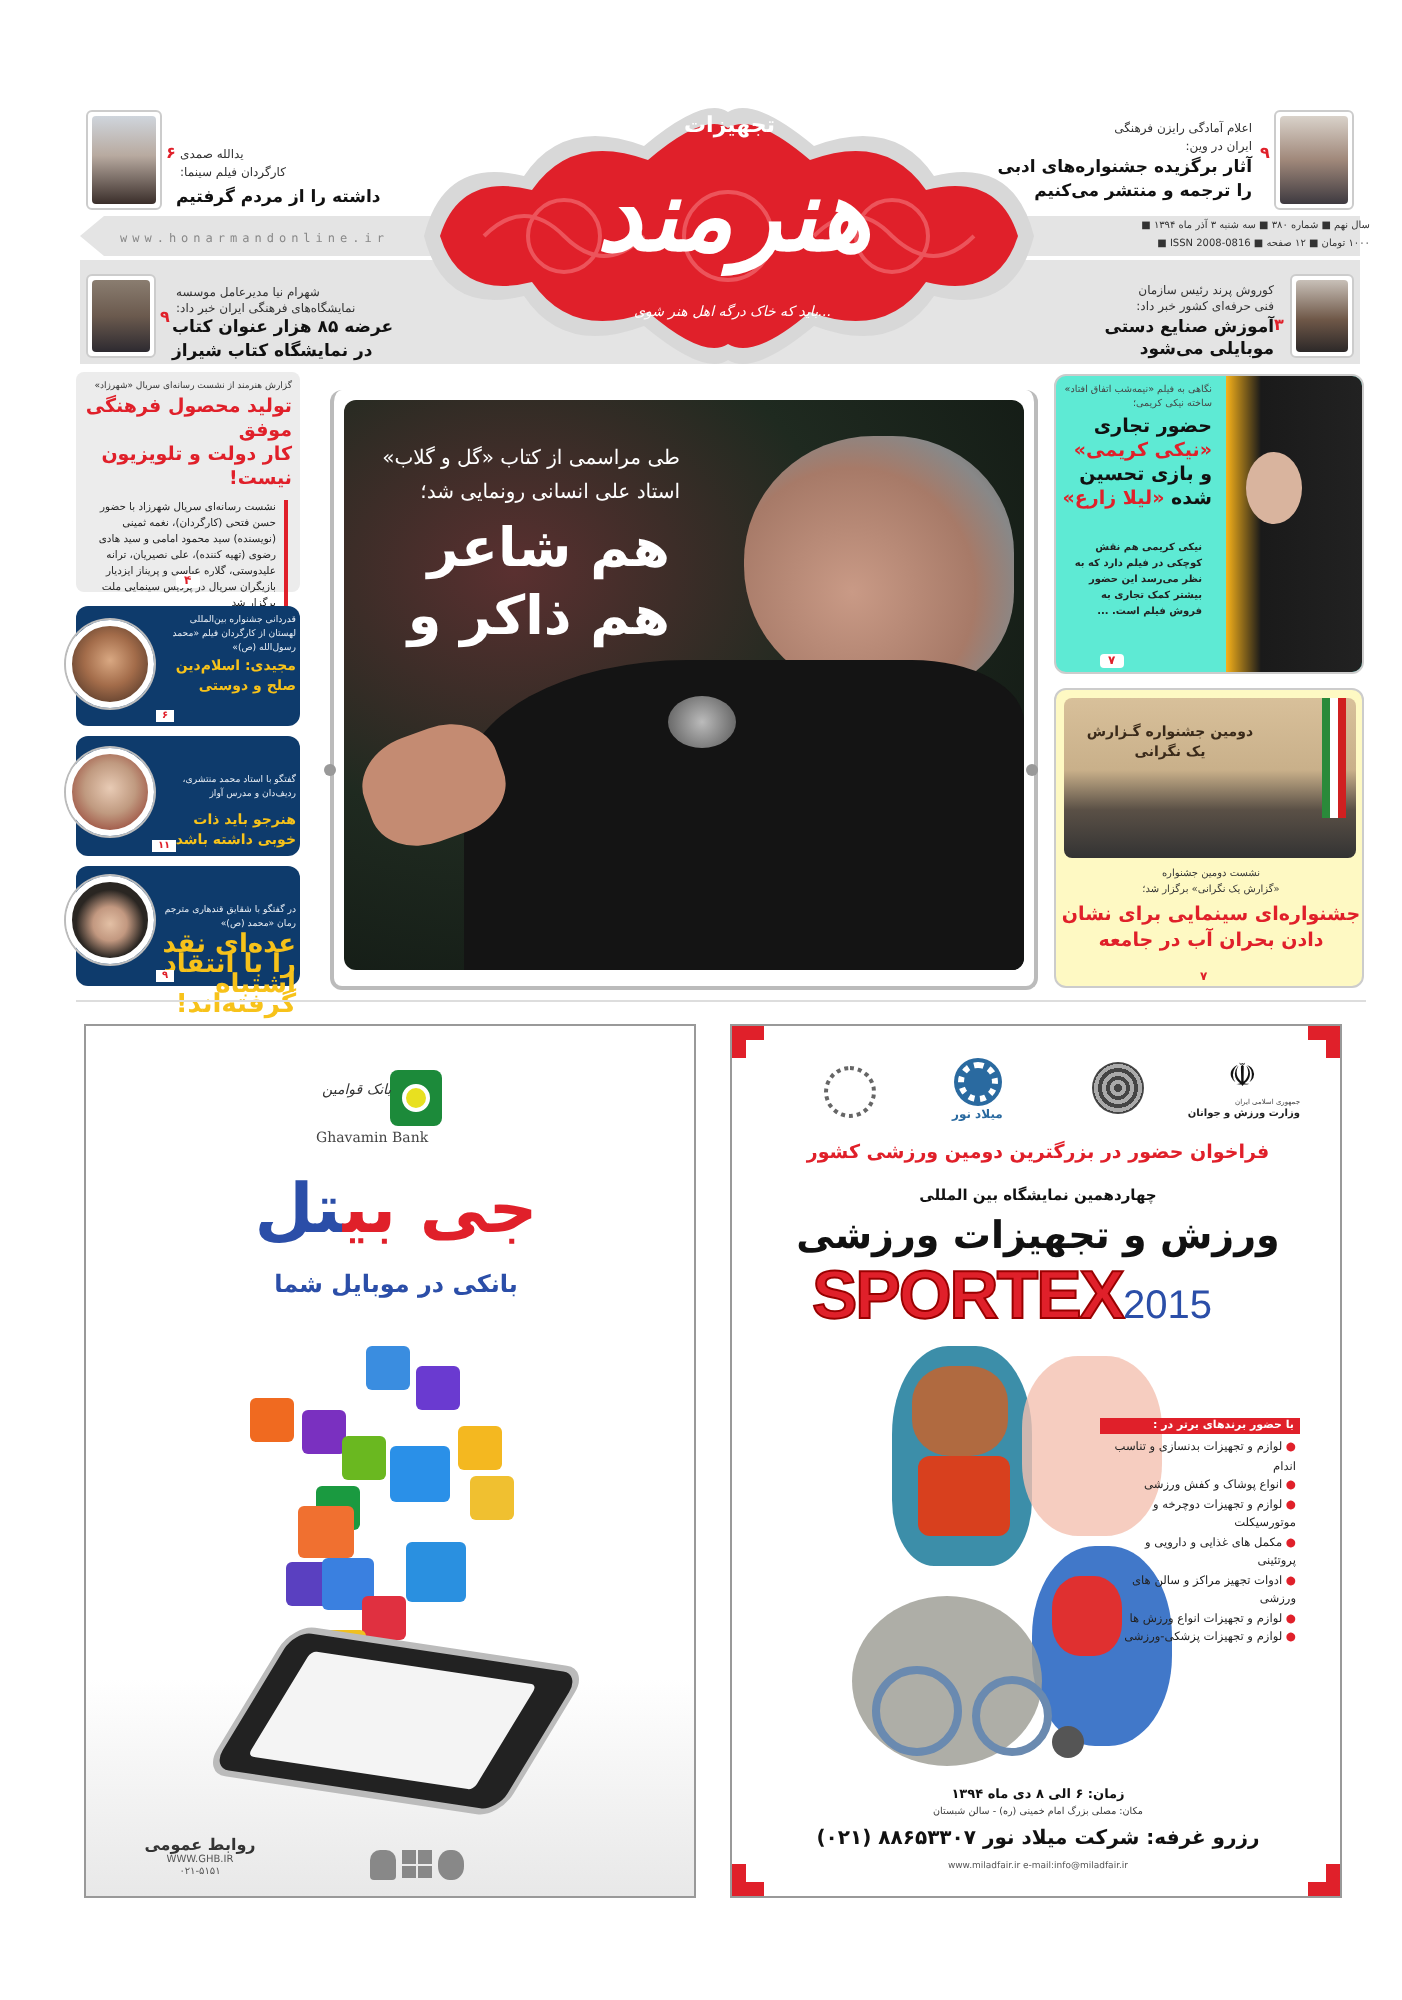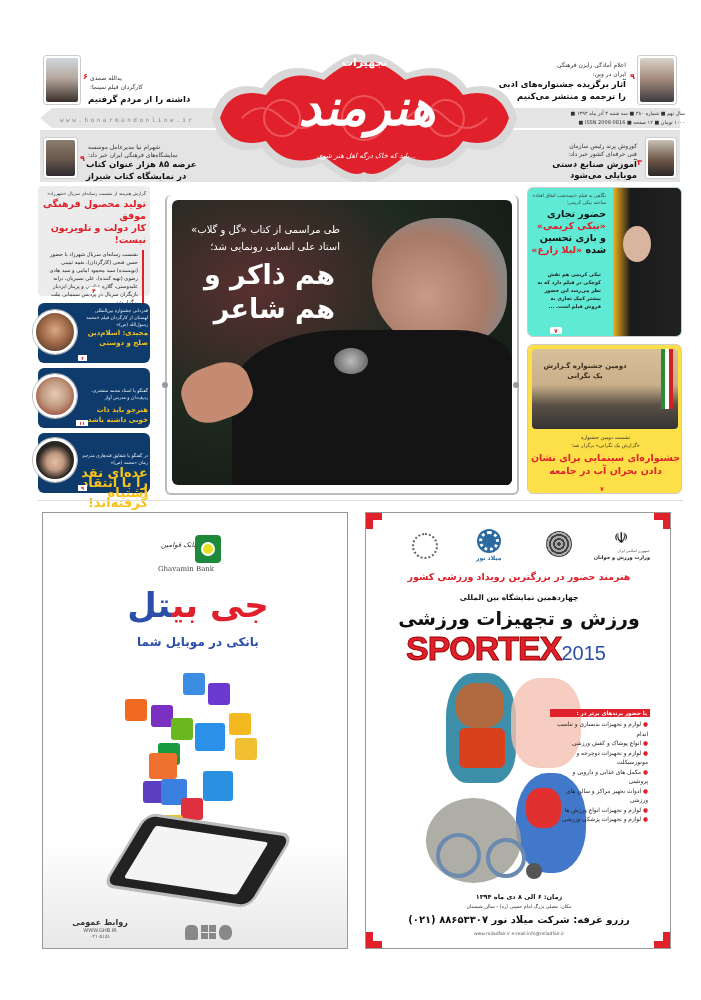--- a/index.html
+++ b/index.html
@@ -125,40 +125,40 @@
   <div class="abs" style="left:200px;top:18px;width:135px;height:130px;border-radius:48% 45% 40% 50%;background:radial-gradient(circle at 40% 60%,#c99a86 0%,#a77a68 55%,#888 75%,#666 100%)"></div>
   <div class="abs" style="left:60px;top:130px;width:280px;height:155px;background:#141414;border-radius:40% 20% 0 0"></div>
   <div class="abs" style="left:162px;top:148px;width:34px;height:26px;border-radius:50%;background:radial-gradient(circle,#bbb 0%,#555 100%)"></div>
   <div class="abs" style="left:10px;top:165px;width:70px;height:55px;border-radius:40%;background:#c48b72;transform:rotate(-20deg)"></div>
 </div>
 <div class="abs" style="left:180px;top:221px;width:160px;text-align:right;color:#fff;font-size:10px;line-height:17px">
   <div>طی مراسمی از کتاب «گل و گلاب»</div>
   <div>استاد علی انسانی رونمایی شد؛</div>
 </div>
 <div class="abs" style="left:195px;top:258px;width:140px;text-align:right;color:#fff;font-weight:bold;font-size:27px;line-height:34px">
+  <div>هم شاعر</div>
   <div>هم ذاکر و</div>
-  <div>هم شاعر</div>
 </div>
 
 <div class="card" style="left:527px;top:187px;width:155px;height:150px;background:#5eead4;border:1px solid #ccc">
   <div class="abs" style="left:85px;top:0;width:70px;height:150px;background:linear-gradient(90deg,#f7b21a 0%,#1a1a1a 25%,#222 100%)">
     <div class="abs" style="left:10px;top:38px;width:28px;height:36px;border-radius:50%;background:#d9b49e"></div>
   </div>
   <div class="abs small" style="right:75px;top:4px;width:78px;text-align:right;font-size:4.8px;line-height:7px;color:#444">نگاهی به فیلم «نیمه‌شب اتفاق افتاد» ساخته نیکی کریمی؛</div>
   <div class="abs" style="right:75px;top:20px;width:80px;text-align:right;font-weight:bold;font-size:9.5px;line-height:12px">
     <div style="color:#111">حضور تجاری</div>
     <div style="color:#e0202a">«نیکی کریمی»</div>
     <div style="color:#111">و بازی تحسین</div>
     <div><span style="color:#111">شده</span> <span style="color:#e0202a">«لیلا زارع»</span></div>
   </div>
   <div class="abs" style="right:80px;top:82px;width:68px;text-align:right;font-size:5px;line-height:8px;color:#222;font-weight:bold">نیکی کریمی هم نقش کوچکی در فیلم دارد که به نظر می‌رسد این حضور بیشتر کمک تجاری به فروش فیلم است. ...</div>
   <div class="abs pg" style="left:22px;bottom:2px;font-size:6px;background:#fff;padding:0 4px;border-radius:2px">۷</div>
 </div>
 
-<div class="card" style="left:527px;top:344px;width:155px;height:150px;background:#fde047;border:1px solid #ccc">
+<div class="card" style="left:527px;top:344px;width:155px;height:150px;background:#fef9c3;border:1px solid #ccc">
   <div class="abs" style="left:4px;top:4px;width:146px;height:80px;border-radius:4px;background:linear-gradient(180deg,#d8c09a 0%,#c9b08a 45%,#5a5046 70%,#333 100%)">
     <div class="abs" style="left:8px;top:12px;width:90px;font-size:7px;font-weight:bold;color:#3a2a1a;text-align:center;line-height:10px">دومین جشنواره گـزارش یک نگرانی</div>
     <div class="abs" style="right:5px;top:0;width:12px;height:60px;background:linear-gradient(90deg,#2a8a3a 33%,#fff 33%,#fff 66%,#d02020 66%)"></div>
   </div>
   <div class="abs small" style="left:0;top:88px;width:155px;text-align:center;font-size:5px;line-height:8px">
     <div>نشست دومین جشنواره</div>
     <div>«گزارش یک نگرانی» برگزار شد؛</div>
   </div>
   <div class="abs" style="left:0;top:106px;width:155px;text-align:center;color:#e0202a;font-weight:bold;font-size:9.5px;line-height:13px">
     <div>جشنواره‌ای سینمایی برای نشان</div>
@@ -228,21 +228,21 @@
   <div class="corner" style="right:0;bottom:0;width:16px;height:7px"></div>
 
   <div class="abs" style="left:46px;top:20px;width:26px;height:26px;border-radius:50%;border:2px dotted #666"></div>
   <div class="abs" style="left:113px;top:18px;width:20px;height:20px;border-radius:50%;background:#2a6aa0;border:3px dotted #fff;box-shadow:0 0 0 2px #2a6aa0"></div>
   <div class="abs" style="left:110px;top:41px;font-size:6px;color:#2a6aa0;font-weight:bold">میلاد نور</div>
   <div class="abs" style="left:180px;top:18px;width:26px;height:26px;border-radius:50%;background:repeating-radial-gradient(circle,#444 0,#444 2px,#aaa 2px,#aaa 4px)"></div>
   <div class="abs" style="left:248px;top:15px;font-size:16px;color:#111">☫</div>
   <div class="abs" style="right:20px;top:36px;font-size:3.5px;color:#444">جمهوری اسلامی ایران</div>
   <div class="abs" style="right:20px;top:41px;font-size:5px;color:#222;font-weight:bold">وزارت ورزش و جوانان</div>
 
-  <div class="abs" style="left:0;top:58px;width:306px;text-align:center;color:#e0202a;font-weight:bold;font-size:9.5px">هنرمند حضور در بزرگترین رویداد ورزشی کشور</div>
+  <div class="abs" style="left:0;top:58px;width:306px;text-align:center;color:#e0202a;font-weight:bold;font-size:9.5px">فراخوان حضور در بزرگترین دومین ورزشی کشور</div>
   <div class="abs" style="left:0;top:80px;width:306px;text-align:center;color:#111;font-size:7.5px;font-weight:bold">چهاردهمین نمایشگاه بین المللی</div>
   <div class="abs" style="left:0;top:94px;width:306px;text-align:center;color:#111;font-weight:bold;font-size:19px">ورزش و تجهیزات ورزشی</div>
   <div class="abs" style="left:40px;top:116px;direction:ltr;font-family:'Liberation Sans',sans-serif;font-weight:bold;white-space:nowrap">
     <span style="font-size:34px;color:#e0202a;letter-spacing:-1px;-webkit-text-stroke:1px #900">SPORTEX</span><span style="font-size:20px;color:#2b4ea8;font-weight:normal">2015</span>
   </div>
 
   <div class="abs" style="left:55px;top:160px;width:170px;height:215px">
     <div class="abs" style="left:25px;top:0;width:70px;height:110px;background:#1a7a9a;border-radius:40% 40% 30% 30%;opacity:.85"></div>
     <div class="abs" style="left:35px;top:10px;width:48px;height:45px;background:#b06a40;border-radius:40%"></div>
     <div class="abs" style="left:38px;top:55px;width:46px;height:40px;background:#d8401e;border-radius:6px"></div>

